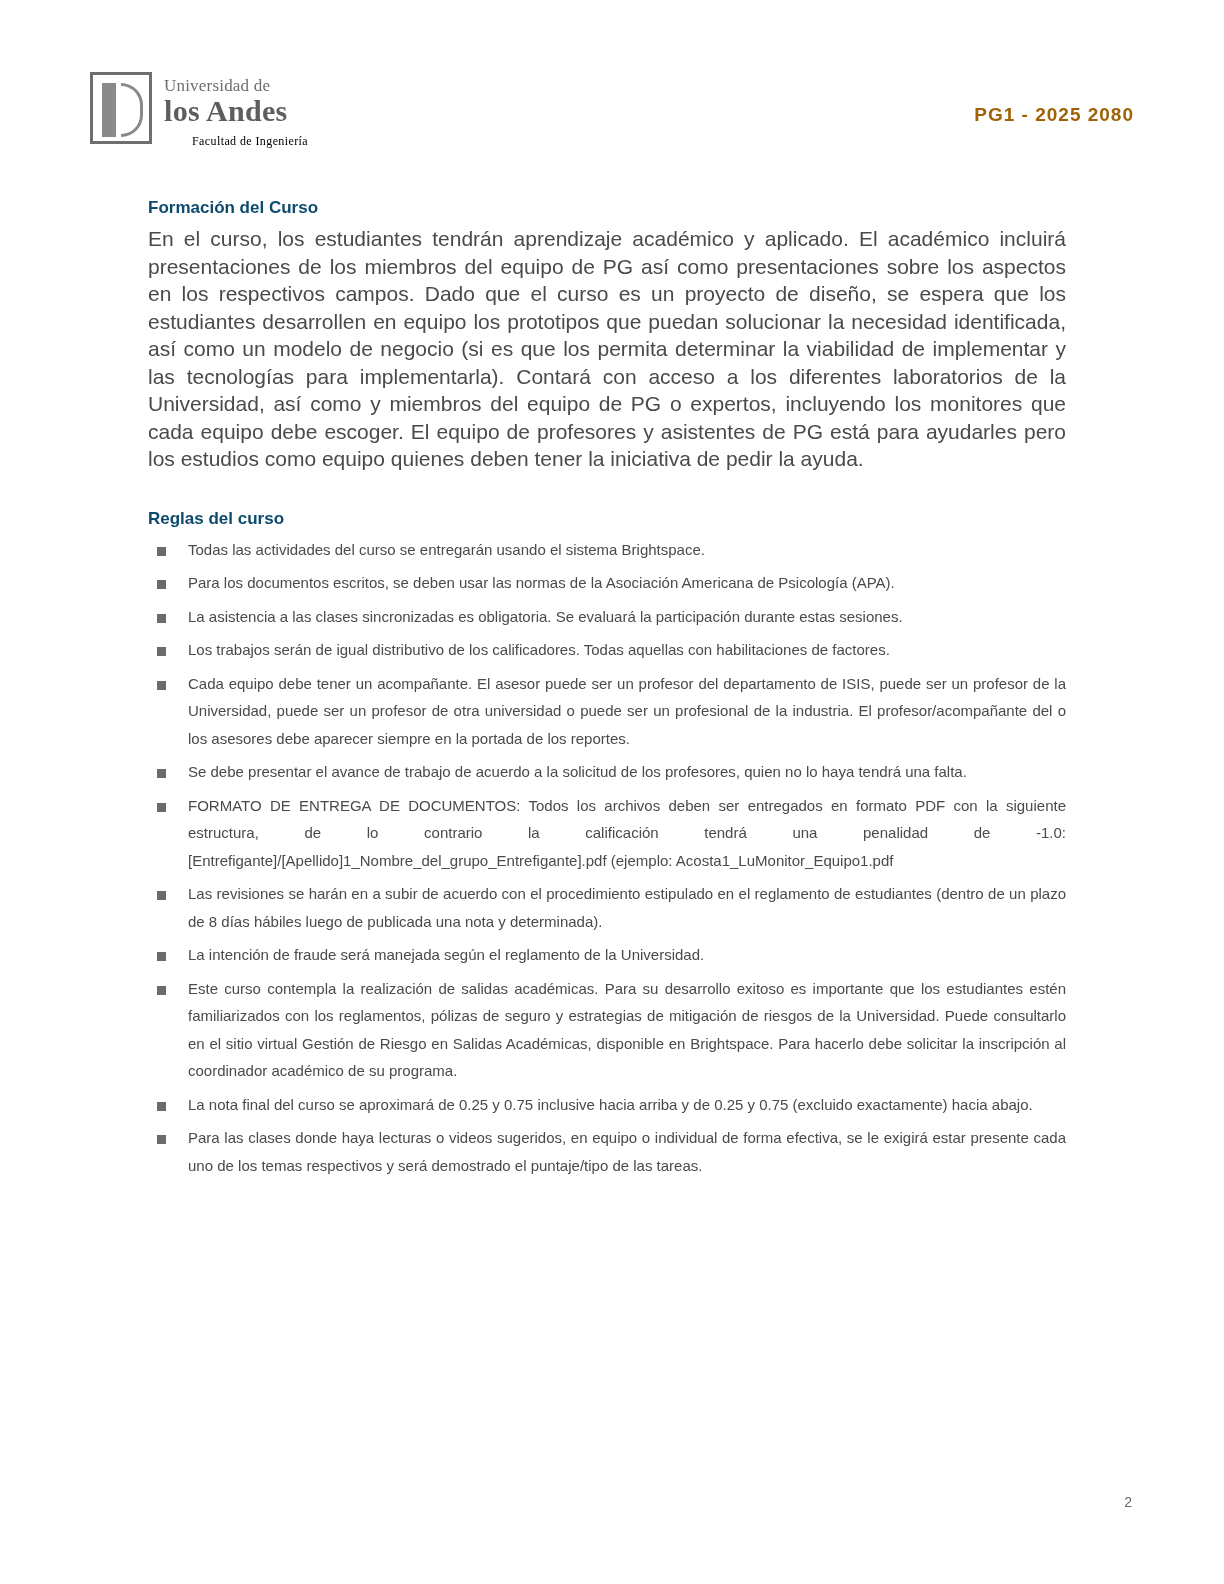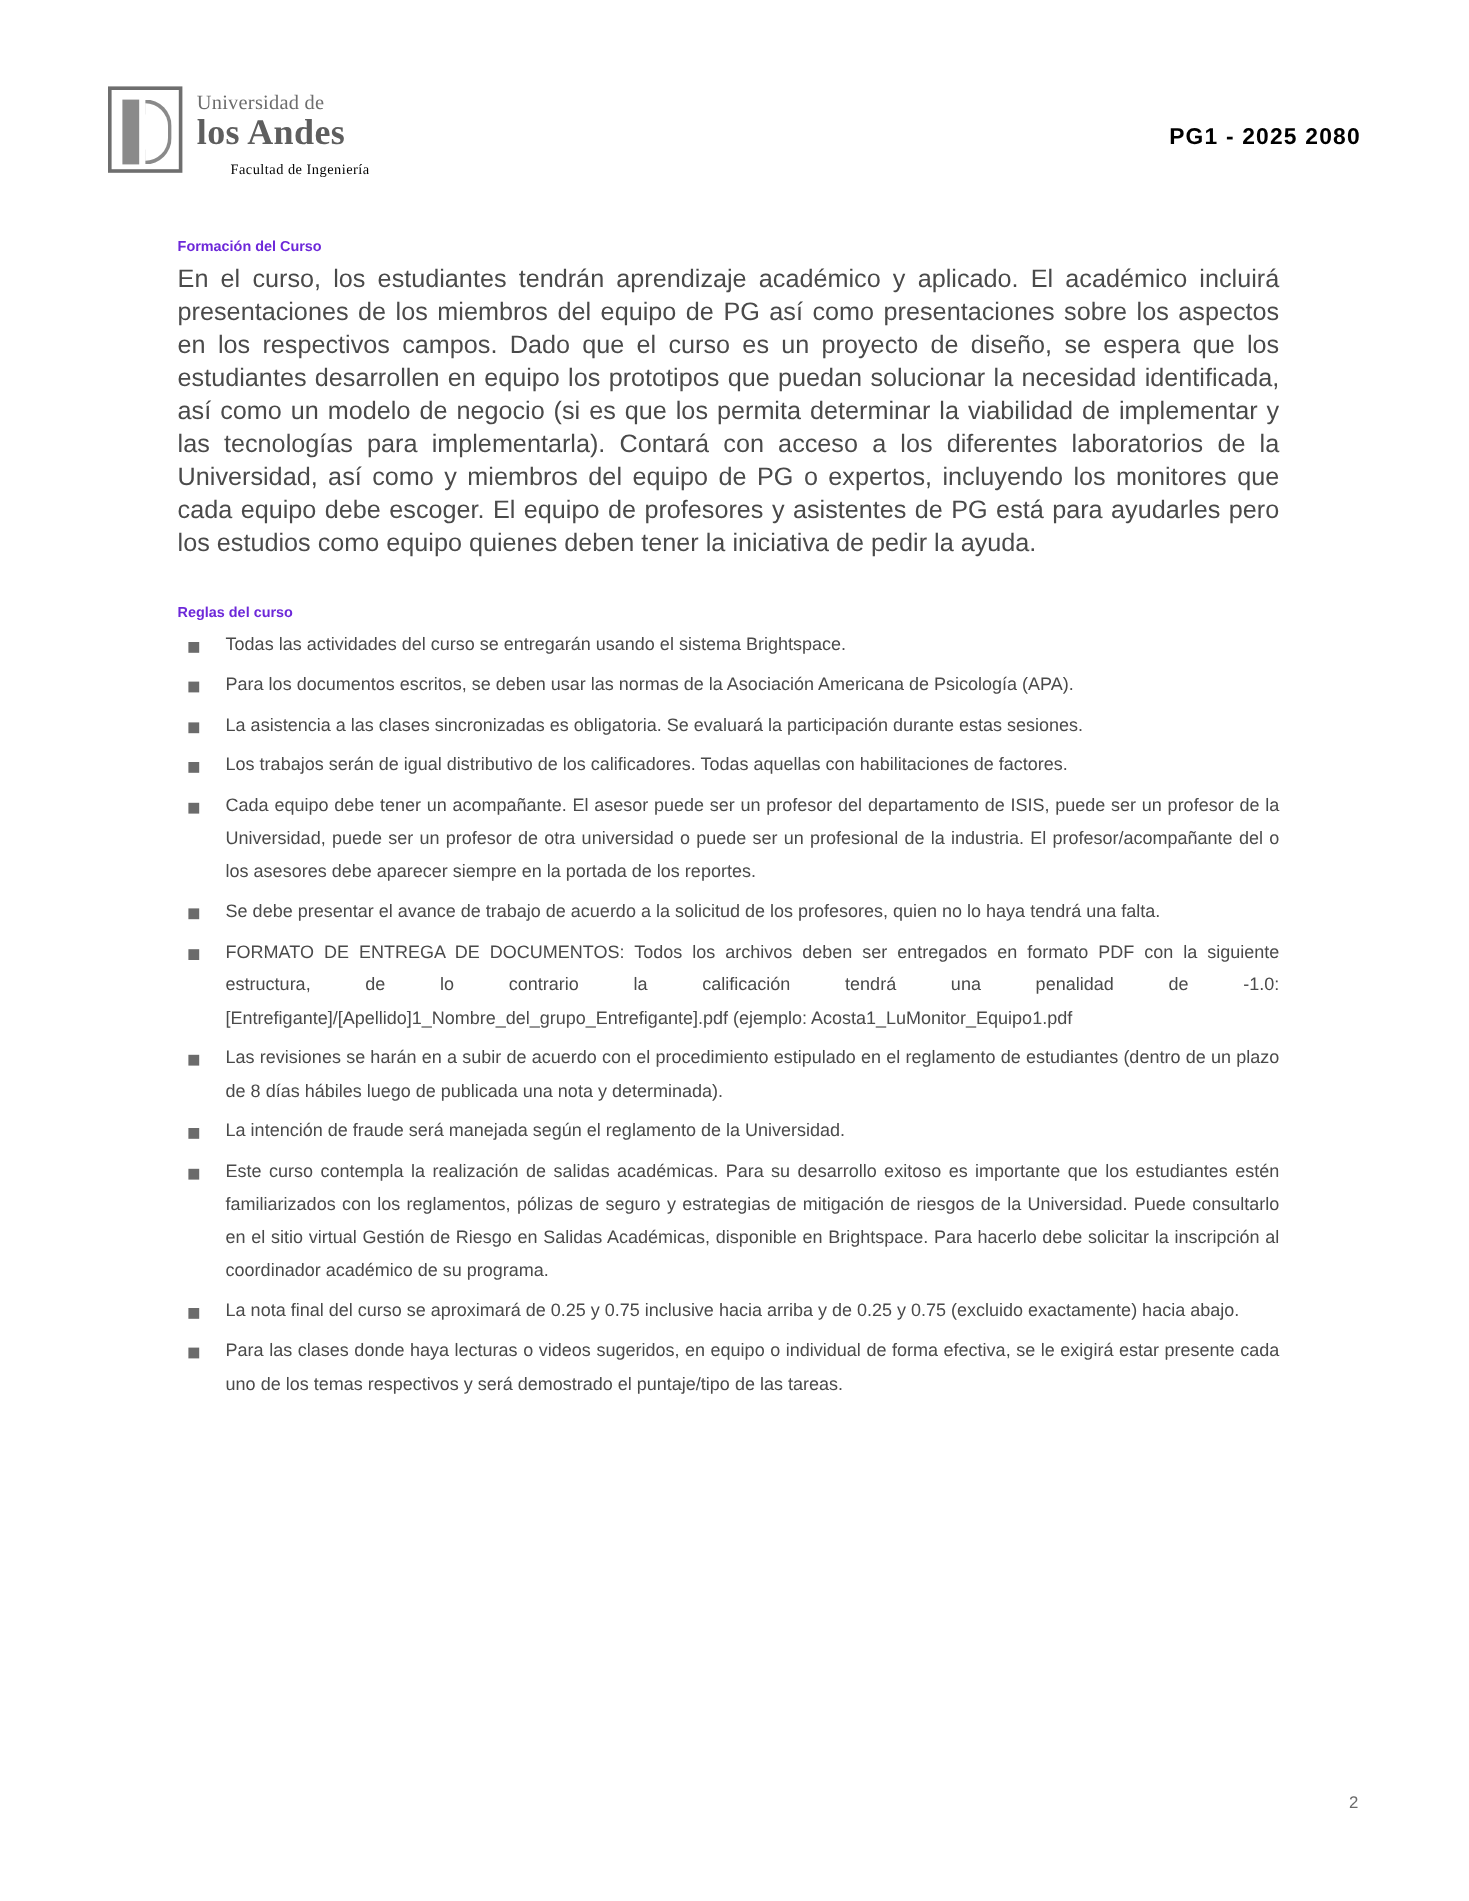--- a/index.html
+++ b/index.html
@@ -92,36 +92,36 @@
     margin-left: 28px;
     filter: blur(0.5px);
   }
   .doc-code {
     position: absolute;
     right: 0;
     top: 32px;
     font-family: "Liberation Sans", sans-serif;
     font-size: 19px;
     font-weight: bold;
-    color: #000000;
+    color: #a16207;
     letter-spacing: 1px;
     filter: blur(0.5px);
   }
   
   .content {
     position: absolute;
     left: 148px;
     top: 198px;
     width: 918px;
   }
   .section-title {
     font-family: "Liberation Sans", sans-serif;
     font-weight: bold;
-    font-size: 12px;
-    color: #6d28d9;
+    font-size: 17px;
+    color: #0c4a6e;
     margin: 0 0 7px 0;
     filter: blur(0.45px);
   }
   .para {
     font-family: "Liberation Sans", sans-serif;
     font-size: 21px;
     line-height: 27.5px;
     text-align: justify;
     color: #4a4a4a;
     margin: 0;

